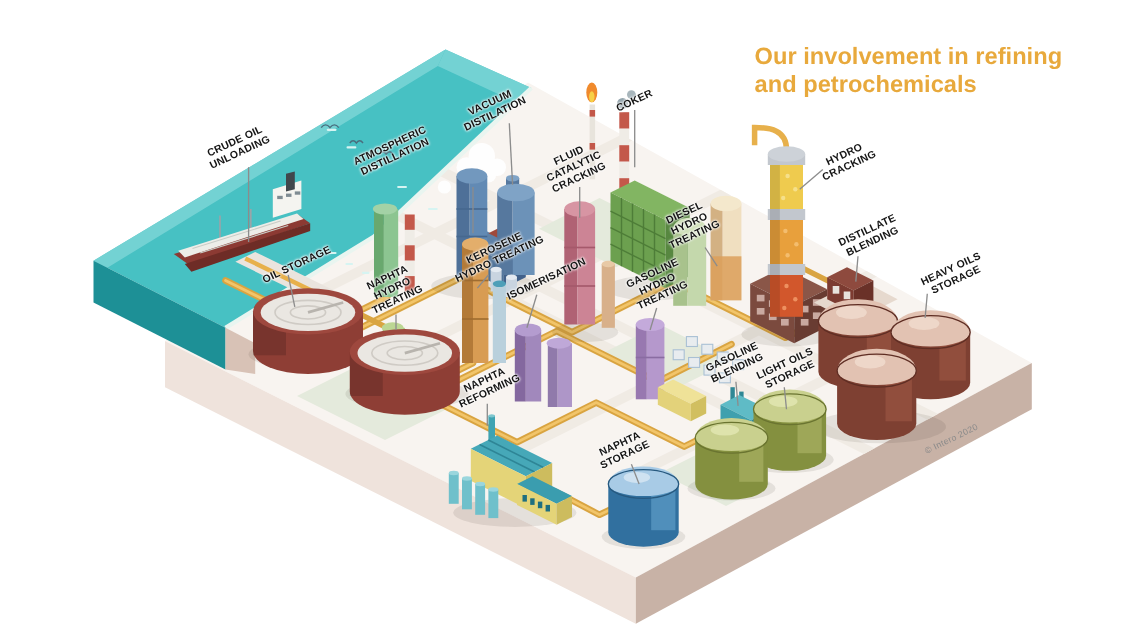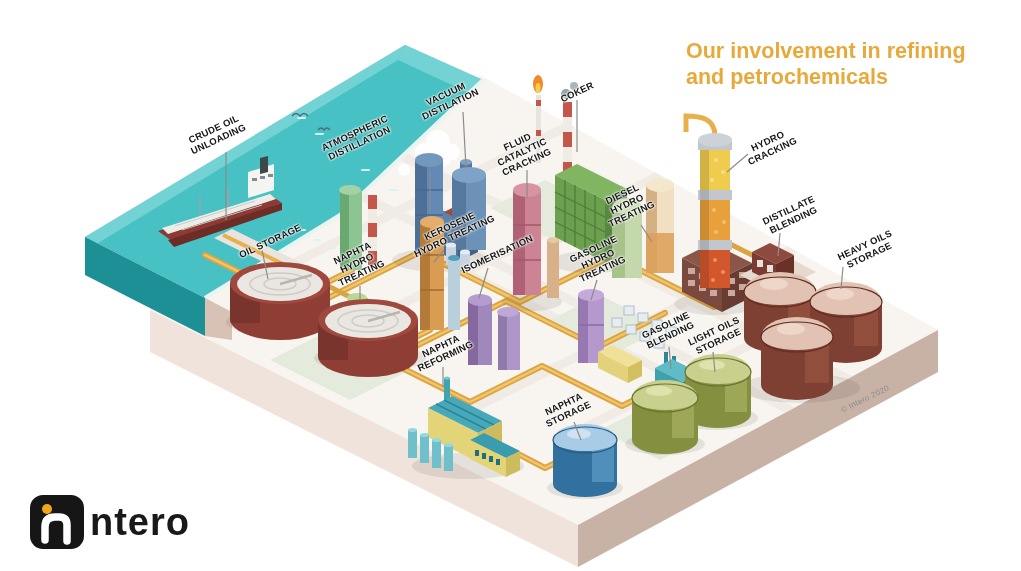--- a/index.html
+++ b/index.html
@@ -506,22 +506,14 @@
 BLENDING</div>
 <div class="lbl" style="left:716px;top:336px">LIGHT OILS
 STORAGE</div>
 <div class="lbl" style="left:791px;top:215px">DISTILLATE
 BLENDING</div>
 <div class="lbl" style="left:867px;top:250px">HEAVY OILS
 STORAGE</div>
 
 <div class="copyright">© Intero 2020</div>
 
-<div class="logo">
-  <svg width="54" height="54" viewBox="0 0 54 54">
-    <rect x="0" y="0" width="54" height="54" rx="13" fill="#161616"></rect>
-    <circle cx="17" cy="14" r="5" fill="#F2A71B"></circle>
-    <path d="M15,45 L15,32 Q15,22 25,22 L29,22 Q37,22 37,30 L37,46" fill="none" stroke="#FFFFFF" stroke-width="7.5" stroke-linecap="round"></path>
-  </svg>
-  <span class="logo-text">ntero</span>
+
 </div>
 
-</div>
-
 </body></html>

